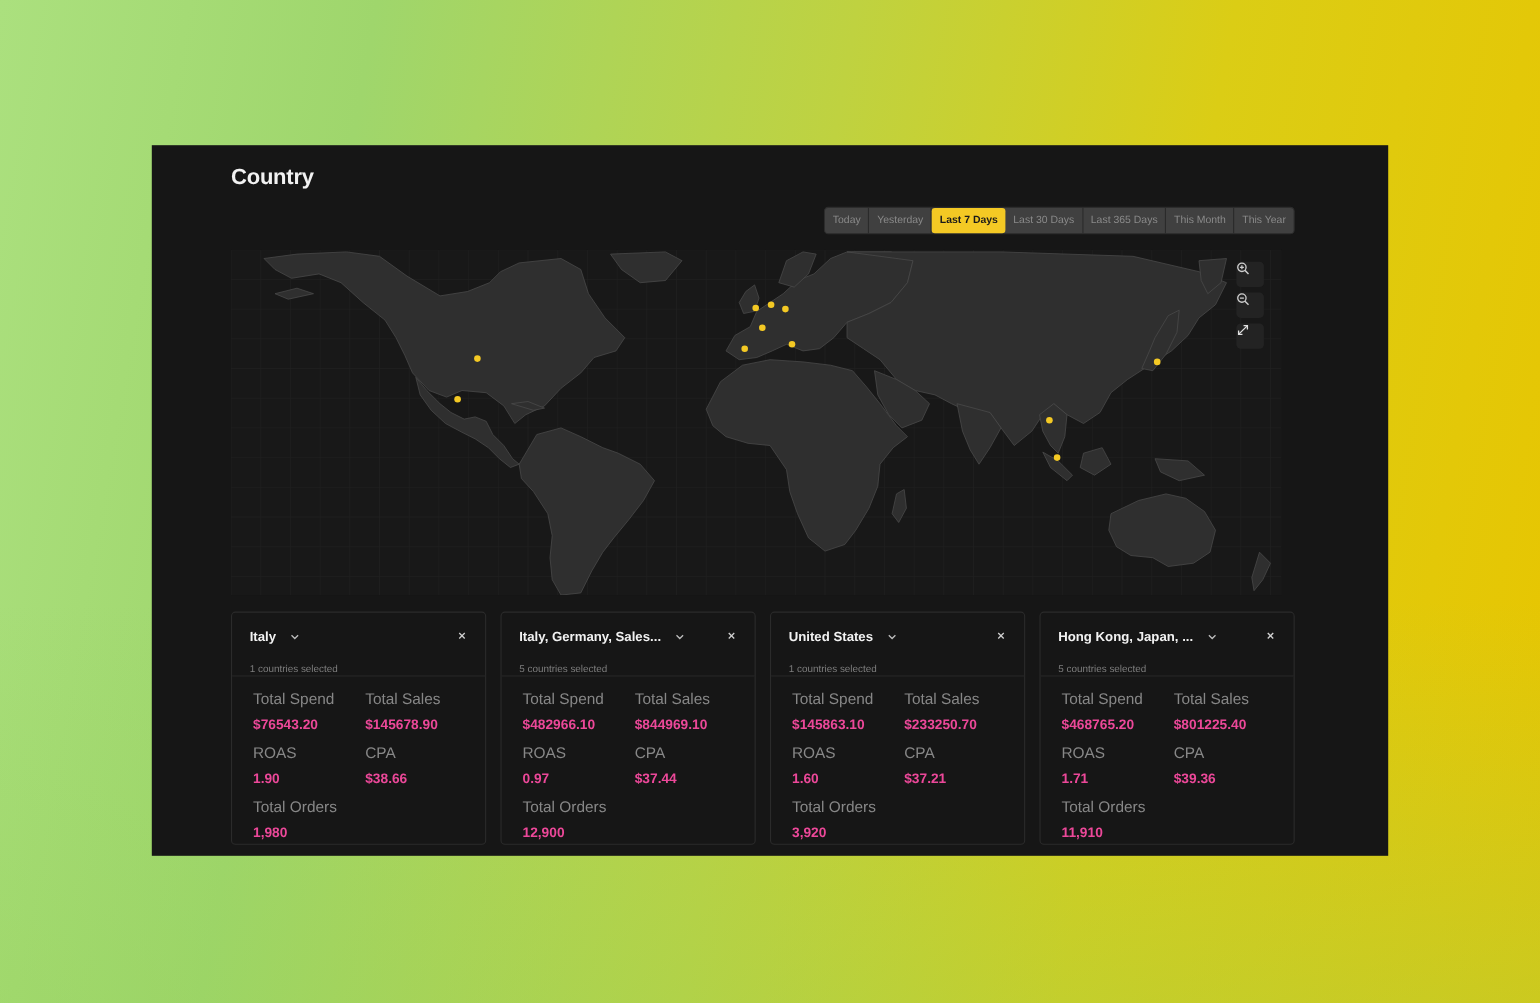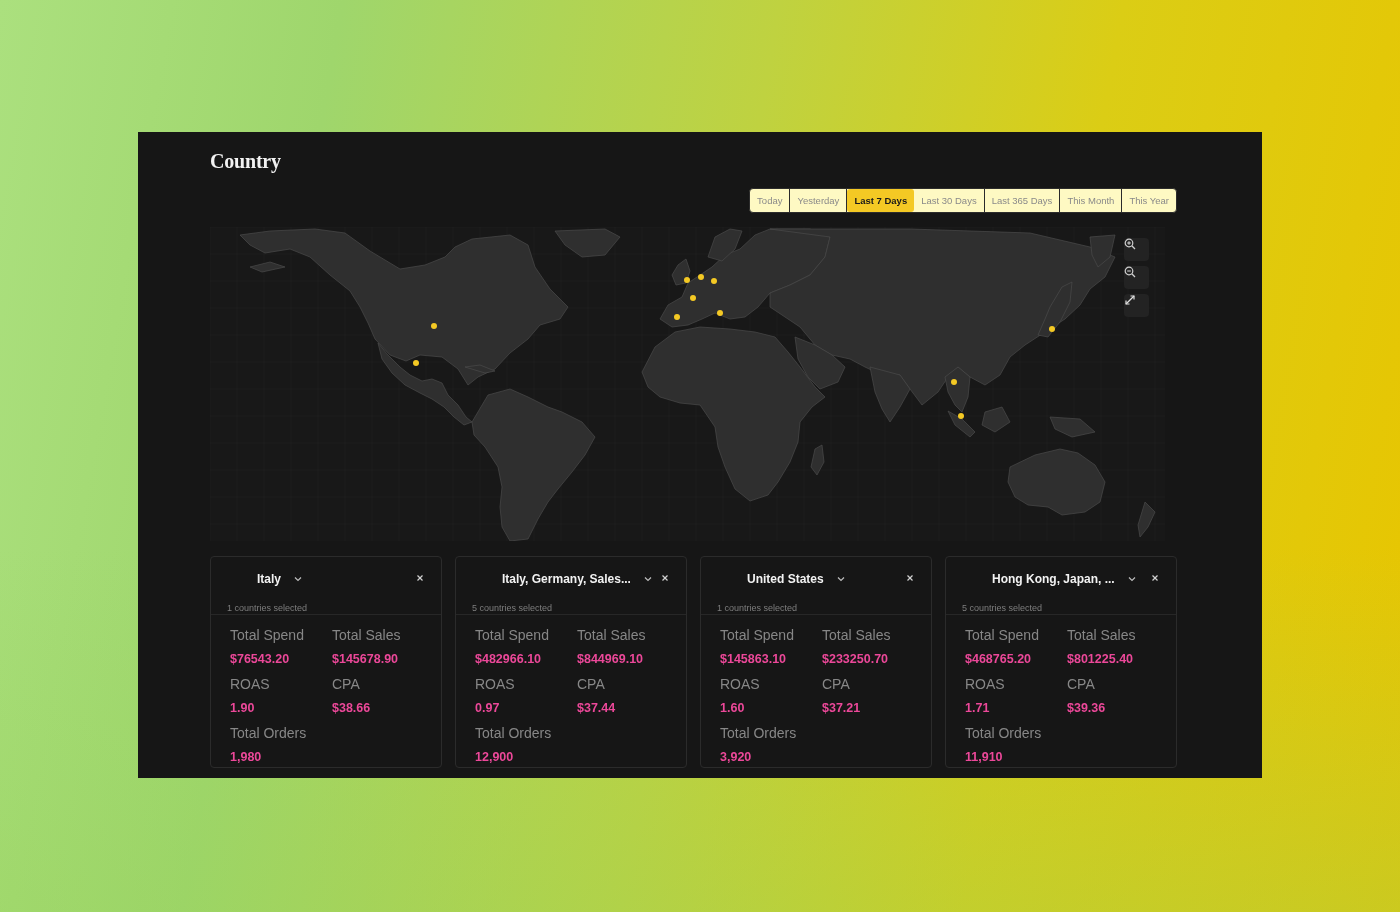--- a/index.html
+++ b/index.html
@@ -14,25 +14,25 @@
     position: absolute; left: 0; top: 0; right: 0; bottom: 0;
     background: linear-gradient(180deg, rgba(255,255,255,0) 0%, rgba(255,255,255,0) 60%, rgba(150,210,90,0.35) 100%);
     pointer-events: none;
   }
   .panel {
     position: absolute; left: 138px; top: 132px; width: 1124px; height: 646px;
     background: #161616; overflow: hidden; z-index: 1;
   }
   .page-title {
     position: absolute; left: 72px; top: 18px;
-    color: #f2f2f2; font-weight: 700; font-size: 20px; letter-spacing: -0.2px; font-family: Liberation Serif, serif;
+    color: #f2f2f2; font-weight: 700; font-size: 20px; letter-spacing: -0.2px;
   }
   .range-bar {
     position: absolute; right: 85px; top: 56px; height: 25px;
-    display: flex; border: 1px solid #2c2c2c; border-radius: 4px; background: #fef9c3;
+    display: flex; border: 1px solid #2c2c2c; border-radius: 4px; background: #404040;
   }
   .range-btn {
     padding: 0 7px; height: 23px; line-height: 23px; font-size: 9.5px; color: #8a8a8a;
     border-right: 1px solid #2a2a2a; cursor: pointer; white-space: nowrap;
   }
   .range-btn:last-child { border-right: none; }
   .range-btn.active {
     background: #f4c924; color: #1a1a1a; font-weight: 700; border-radius: 3px; border-right: none;
   }
   .map-wrap {
@@ -48,21 +48,21 @@
   .cards {
     position: absolute; left: 72px; top: 424px; width: 967px; display: flex; gap: 13px;
   }
   .card {
     width: 232px; height: 212px; border: 1px solid #2b2b2b; border-radius: 4px; background: #161616;
     position: relative;
   }
   .card-head {
     height: 58px; border-bottom: 1px solid #272727; padding: 15px 15px 0 16px; position: relative;
   }
-  .card-title-row { display: flex; align-items: center; gap: 12px; margin-left: 30px; }
+  .card-title-row { display: flex; align-items: center; gap: 12px; }
   .card-title {
     color: #f2f2f2; font-weight: 700; font-size: 12px; white-space: nowrap;
   }
   .chev { width: 10px; height: 10px; cursor: pointer; }
   .card-close {
     position: absolute; right: 16px; top: 16px; width: 10px; height: 10px; cursor: pointer;
   }
   .card-sub { color: #7e7e7e; font-size: 9px; margin-top: 17px; }
   .metrics {
     display: grid; grid-template-columns: 102px 102px; padding: 12px 0 0 19px; row-gap: 10px;

